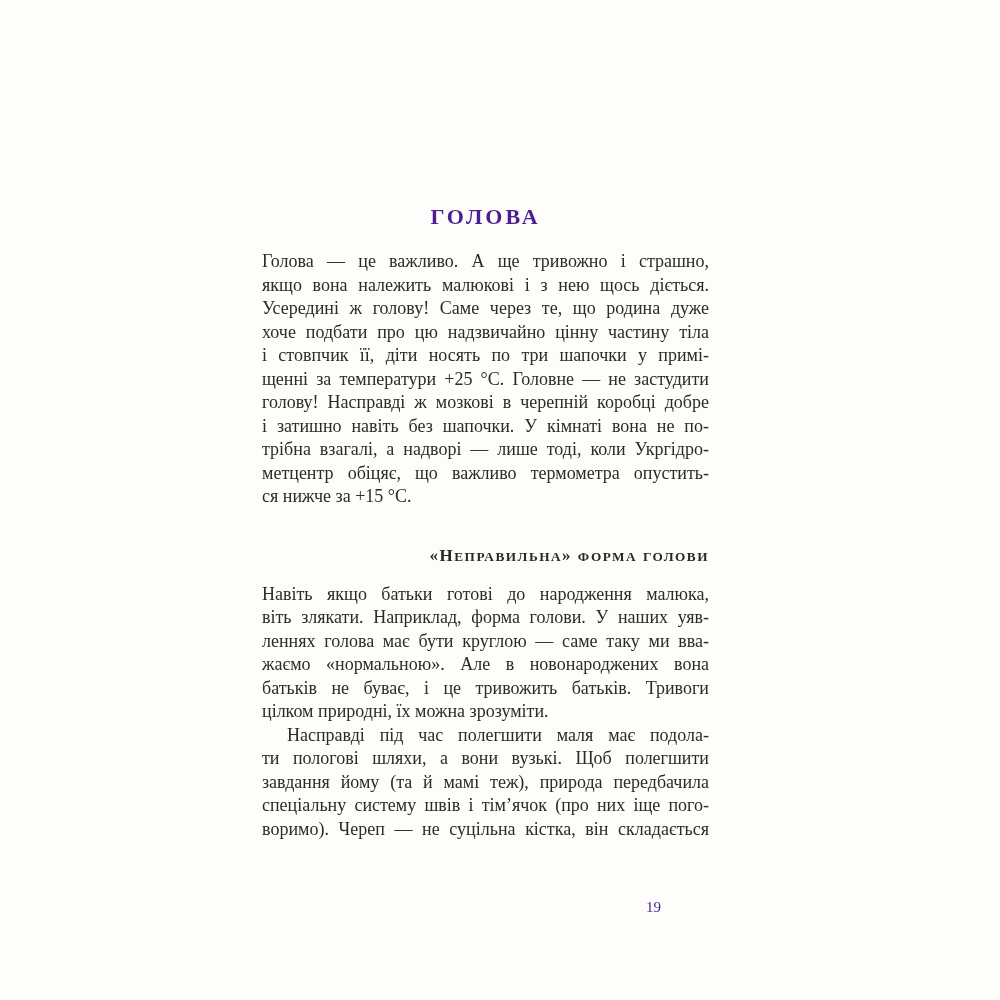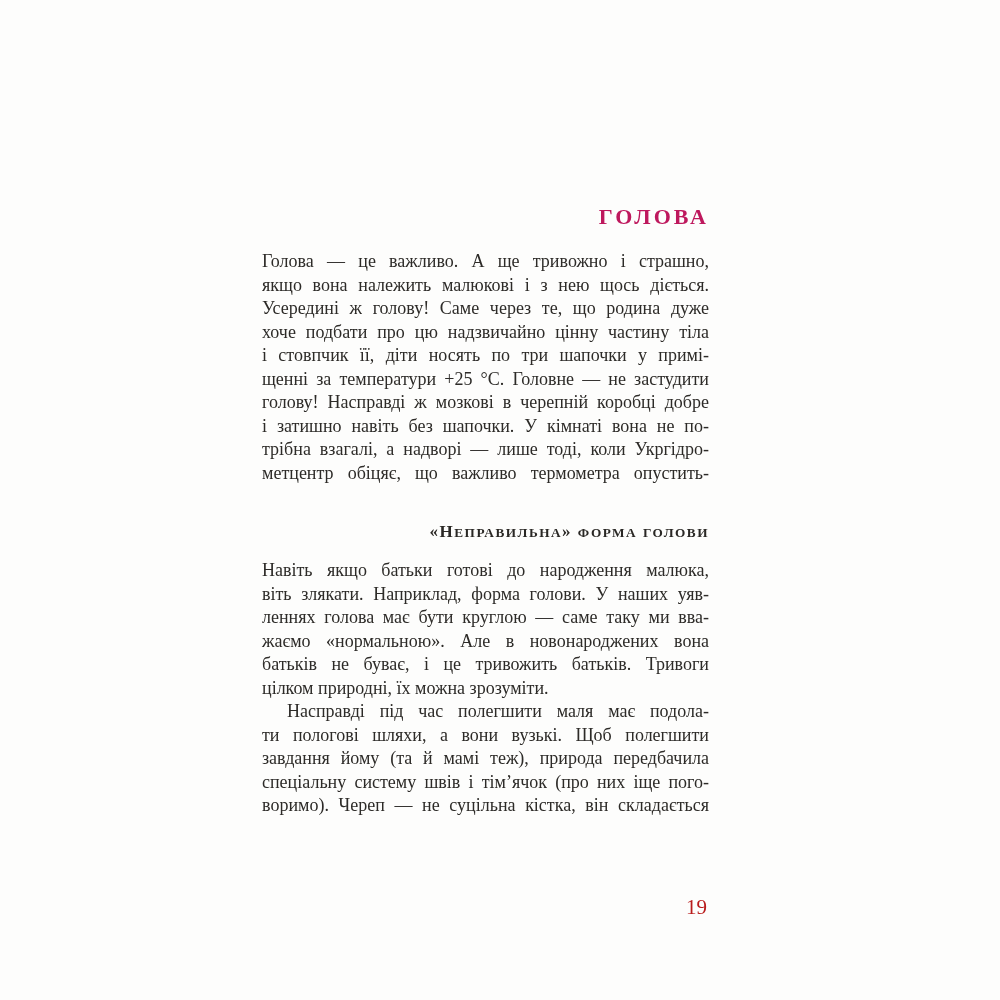--- a/index.html
+++ b/index.html
@@ -19,23 +19,23 @@
     position: absolute;
     left: 262px;
     top: 204px;
     width: 447px;
   }
   .chapter-title {
     margin: 0 0 20px 0;
     font-size: 22px;
     line-height: 26px;
     font-weight: bold;
-    text-align: right;
+    text-align: center;
     letter-spacing: 3px;
-    color: #be185d;
+    color: #4c1d95;
   }
   .para {
     font-size: 18px;
     line-height: 23.5px;
   }
   .line {
     text-align: justify;
     text-align-last: justify;
   }
   .line.end {
@@ -51,25 +51,25 @@
     font-weight: bold;
     text-align: right;
     letter-spacing: 1.5px;
     color: #2a2825;
   }
   .section-heading .smc {
     font-size: 0.78em;
   }
   .folio {
     position: absolute;
-    left: 686px;
+    left: 646px;
     top: 898px;
-    font-size: 21px;
+    font-size: 15px;
     line-height: 18px;
-    color: #b91c1c;
+    color: #4c1d95;
   }
 </style>
 </head>
 <body>
 
 <div class="canvas">
   <main class="text-column">
 
     <h1 class="chapter-title">ГОЛОВА</h1>
 
@@ -77,20 +77,21 @@
         <div class="line">Голова — це важливо. А ще тривожно і страшно,</div>
         <div class="line">якщо вона належить малюкові і з нею щось діється.</div>
         <div class="line">Усередині ж голову! Саме через те, що родина дуже</div>
         <div class="line">хоче подбати про цю надзвичайно цінну частину тіла</div>
         <div class="line">і стовпчик її, діти носять по три шапочки у примі-</div>
         <div class="line">щенні за температури +25 °C. Головне — не застудити</div>
         <div class="line">голову! Насправді ж мозкові в черепній коробці добре</div>
         <div class="line">і затишно навіть без шапочки. У кімнаті вона не по-</div>
         <div class="line">трібна взагалі, а надворі — лише тоді, коли Укргідро-</div>
         <div class="line">метцентр обіцяє, що важливо термометра опустить-</div>
+        <div class="line end">ся нижче за +15 °C.</div>
       </section>
 
     <h2 class="section-heading"><span class="cap">«</span><span class="cap">Н</span><span class="smc">Е</span><span class="smc">П</span><span class="smc">Р</span><span class="smc">А</span><span class="smc">В</span><span class="smc">И</span><span class="smc">Л</span><span class="smc">Ь</span><span class="smc">Н</span><span class="smc">А</span><span class="cap">»</span><span class="cap"> </span><span class="smc">Ф</span><span class="smc">О</span><span class="smc">Р</span><span class="smc">М</span><span class="smc">А</span><span class="cap"> </span><span class="smc">Г</span><span class="smc">О</span><span class="smc">Л</span><span class="smc">О</span><span class="smc">В</span><span class="smc">И</span></h2>
 
     <section class="para">
         <div class="line">Навіть якщо батьки готові до народження малюка,</div>
         <div class="line">віть злякати. Наприклад, форма голови. У наших уяв-</div>
         <div class="line">леннях голова має бути круглою — саме таку ми вва-</div>
         <div class="line">жаємо «нормальною». Але в новонароджених вона</div>
         <div class="line">батьків не буває, і це тривожить батьків. Тривоги</div>

